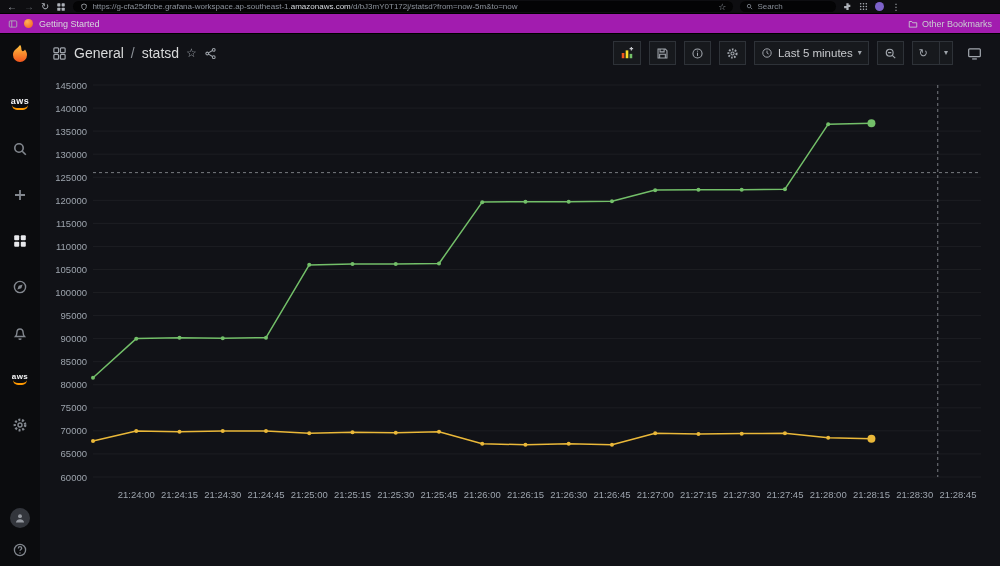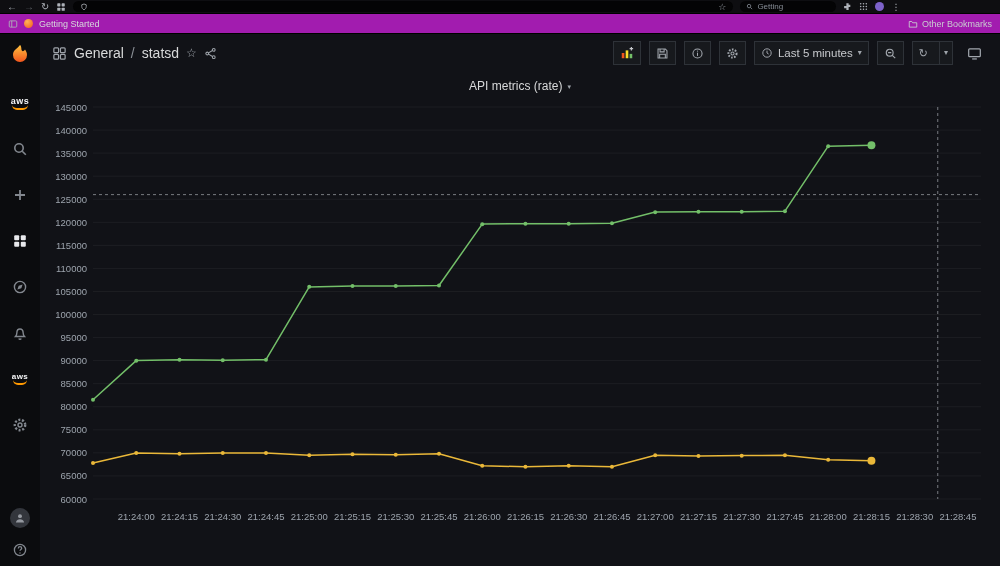--- a/index.html
+++ b/index.html
@@ -78,28 +78,29 @@
         <rect x="2" y="9" width="5" height="5" rx="1"></rect>
         <rect x="9" y="9" width="5" height="5" rx="1"></rect>
       </svg>
   </span>
   <div class="addressbar">
     <span class="tb-ic">
       <svg width="8" height="8" viewBox="0 0 16 16" fill="none" stroke="currentColor" stroke-width="1.6">
           <path d="M8 2l4.5 1.6v3.2c0 3.4-2 5.6-4.5 6.8-2.5-1.2-4.5-3.4-4.5-6.8V3.6z"></path>
         </svg>
     </span>
+    <span class="url"><span>https://g-cfa25dfcbe.grafana-workspace.ap-southeast-1.</span><b>amazonaws.com</b><span>/d/bJ3mY0T172j/statsd?from=now-5m&amp;to=now</span></span>
     <span class="addr-star">☆</span>
   </div>
   <div class="searchbox">
     <svg width="7" height="7" viewBox="0 0 16 16" fill="none" stroke="currentColor" stroke-width="1.8">
         <circle cx="7" cy="7" r="4"></circle>
         <path d="M10 10l4 4"></path>
       </svg>
-    <span>Getting</span>
+    <span>Search</span>
   </div>
   <span class="tb-ic">
     <svg width="9" height="9" viewBox="0 0 16 16" fill="currentColor">
         <path d="M6 2h4v3h3v4h-3v5H6v-3H2V7h4z"></path>
       </svg>
   </span>
   <span class="tb-ic">
     <svg width="9" height="9" viewBox="0 0 16 16" fill="currentColor">
         <circle cx="3" cy="3" r="1.4"></circle>
         <circle cx="8" cy="3" r="1.4"></circle>
@@ -282,24 +283,20 @@
         <button class="tbtn" style="border:none;background:none">
           <svg width="15" height="15" viewBox="0 0 16 16" fill="none" stroke="currentColor" stroke-width="1.3">
               <rect x="1.8" y="3" width="12.4" height="8.4" rx="1"></rect>
               <path d="M5.5 13.8h5"></path>
             </svg>
         </button>
       </div>
     </header>
 
     <div class="panel">
-      <div class="panel-title">
-        <span>API metrics (rate)</span>
-        <span class="caret">▾</span>
-      </div>
       <svg id="chart-svg" width="950" height="432" viewBox="0 0 950 432">
           <line x1="48" x2="936" y1="402" y2="402" class="grid"></line>
           <text x="42" y="405.5" text-anchor="end" class="tick">60000</text>
           <line x1="48" x2="936" y1="378.94117647058823" y2="378.94117647058823" class="grid"></line>
           <text x="42" y="382.44117647058823" text-anchor="end" class="tick">65000</text>
           <line x1="48" x2="936" y1="355.88235294117646" y2="355.88235294117646" class="grid"></line>
           <text x="42" y="359.38235294117646" text-anchor="end" class="tick">70000</text>
           <line x1="48" x2="936" y1="332.8235294117647" y2="332.8235294117647" class="grid"></line>
           <text x="42" y="336.3235294117647" text-anchor="end" class="tick">75000</text>
           <line x1="48" x2="936" y1="309.7647058823529" y2="309.7647058823529" class="grid"></line>

